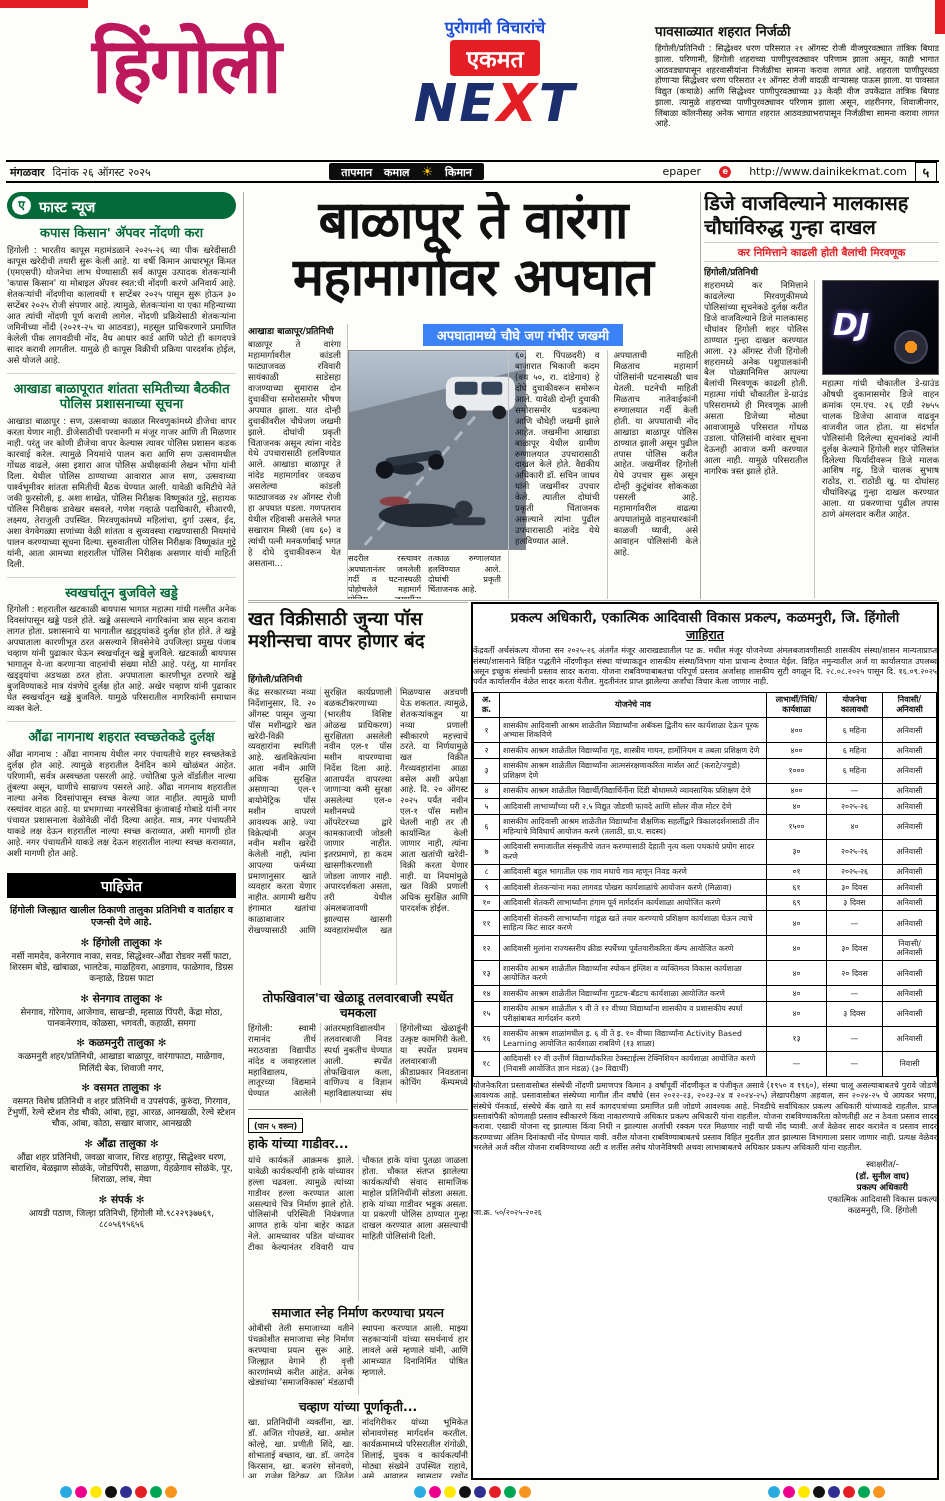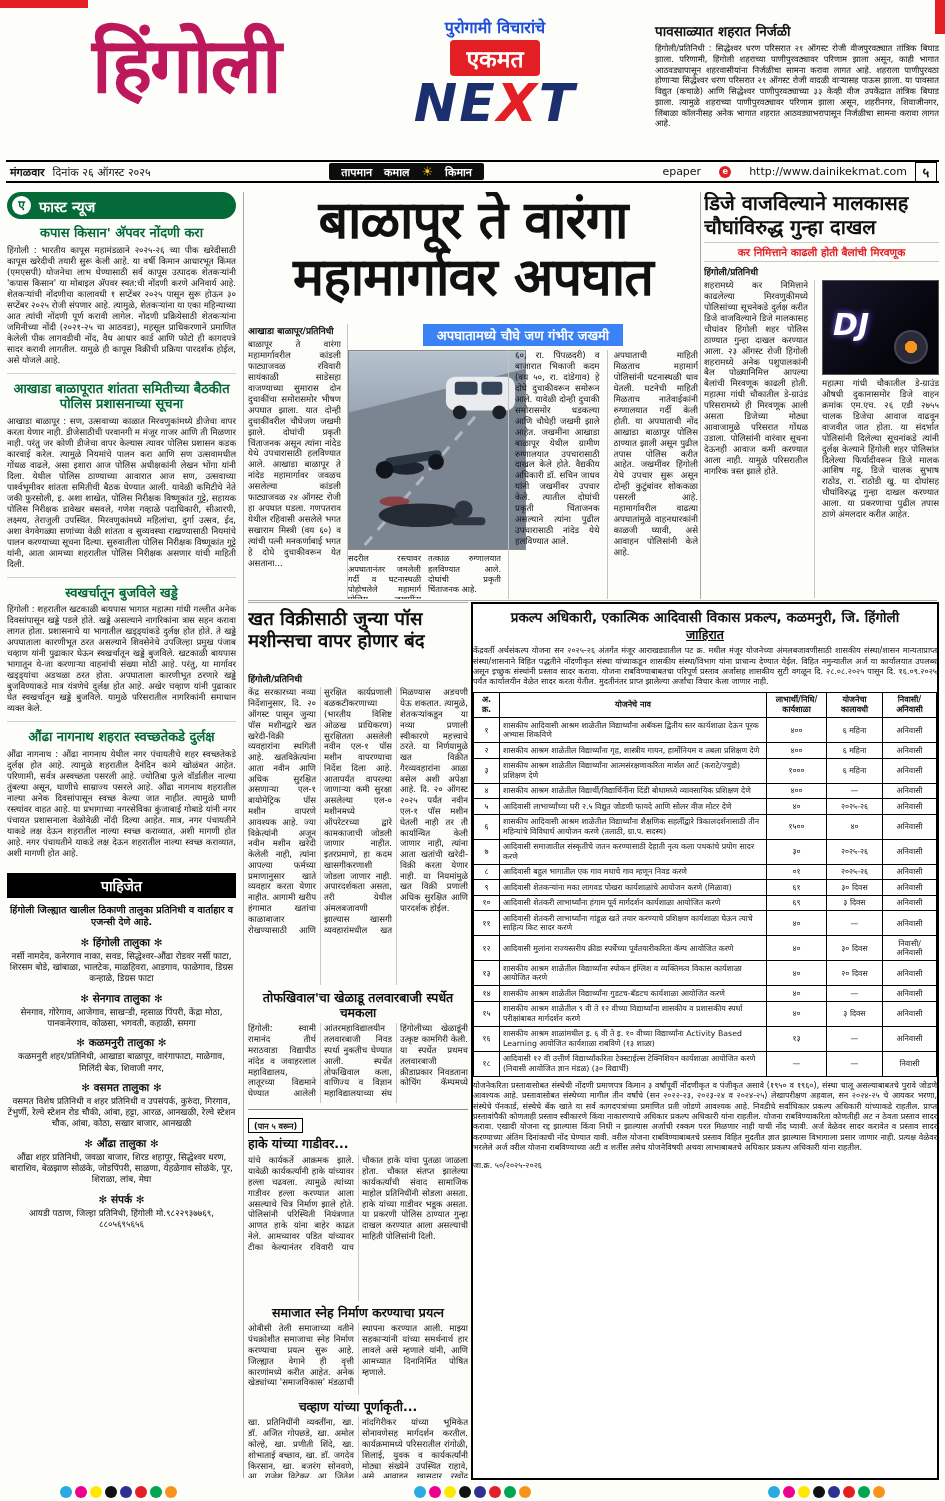--- a/index.html
+++ b/index.html
@@ -439,20 +439,27 @@
             <td class="name">आदिवासी १२ वी उत्तीर्ण विद्यार्थ्यांकरिता टेक्स्टाईल्स टेक्निशियन कार्यशाळा आयोजित करणे (निवासी आयोजित ज्ञान मंडळ) (३० विद्यार्थी)</td>
             <td class="c">—</td>
             <td class="c">—</td>
             <td class="c">निवासी</td>
           </tr>
         </tbody>
     </table>
     <div class="ad-footer">योजनेकरिता प्रस्तावासोबत संस्थेची नोंदणी प्रमाणपत्र किमान ३ वर्षांपूर्वी नोंदणीकृत व पंजीकृत असावे (१९५० व १९६०), संस्था चालू असल्याबाबतचे पुरावे जोडणे आवश्यक आहे. प्रस्तावासोबत संस्थेच्या मागील तीन वर्षांचे (सन २०२२-२३, २०२३-२४ व २०२४-२५) लेखापरीक्षण अहवाल, सन २०२४-२५ चे आयकर भरणा, संस्थेचे पॅनकार्ड, संस्थेचे बँक खाते या सर्व कागदपत्रांच्या प्रमाणित प्रती जोडणे आवश्यक आहे. निवडीचे सर्वाधिकार प्रकल्प अधिकारी यांच्याकडे राहतील. प्राप्त प्रस्तावांपैकी कोणताही प्रस्ताव स्वीकारणे किंवा नाकारण्याचे अधिकार प्रकल्प अधिकारी यांना राहतील. योजना राबविण्याकरिता कोणतीही अट न ठेवता प्रस्ताव सादर करावा. एखादी योजना रद्द झाल्यास किंवा निधी न झाल्यास अर्जाची रक्कम परत मिळणार नाही याची नोंद घ्यावी. अर्ज वेळेवर सादर करावेत व प्रस्ताव सादर करण्याच्या अंतिम दिनांकाची नोंद घेण्यात यावी. वरील योजना राबविण्याबाबतचे प्रस्ताव विहित मुदतीत ज्ञात झाल्यास विभागाला प्रसार जाणार नाही. प्रत्यक्ष वेळेवर भरलेले अर्ज वरील योजना राबविण्याच्या अटी व शर्तीस तसेच योजनेविषयी अथवा लाभाबाबतचे अधिकार प्रकल्प अधिकारी यांना राहतील.</div>
     <div class="ad-signrow">
       <div class="ad-note">जा.क्र. ५०/२०२५-२०२६</div>
+      <div class="ad-sign">
+        <div>स्वाक्षरीत/-</div>
+        <div class="b">(डॉ. सुनील वाघ)</div>
+        <div class="b">प्रकल्प अधिकारी</div>
+        <div>एकात्मिक आदिवासी विकास प्रकल्प</div>
+        <div>कळमनुरी, जि. हिंगोली</div>
+      </div>
     </div>
   </div>
 
   <div class="footmarks">
     <div class="dotrow" id="dots-left">
         <span class="dot" style="background: rgb(41, 171, 226);"></span>
         <span class="dot" style="background: rgb(236, 0, 140);"></span>
         <span class="dot" style="background: rgb(255, 232, 0);"></span>
         <span class="dot" style="background: rgb(17, 17, 17);"></span>
         <span class="dot" style="background: rgb(46, 49, 146);"></span>

